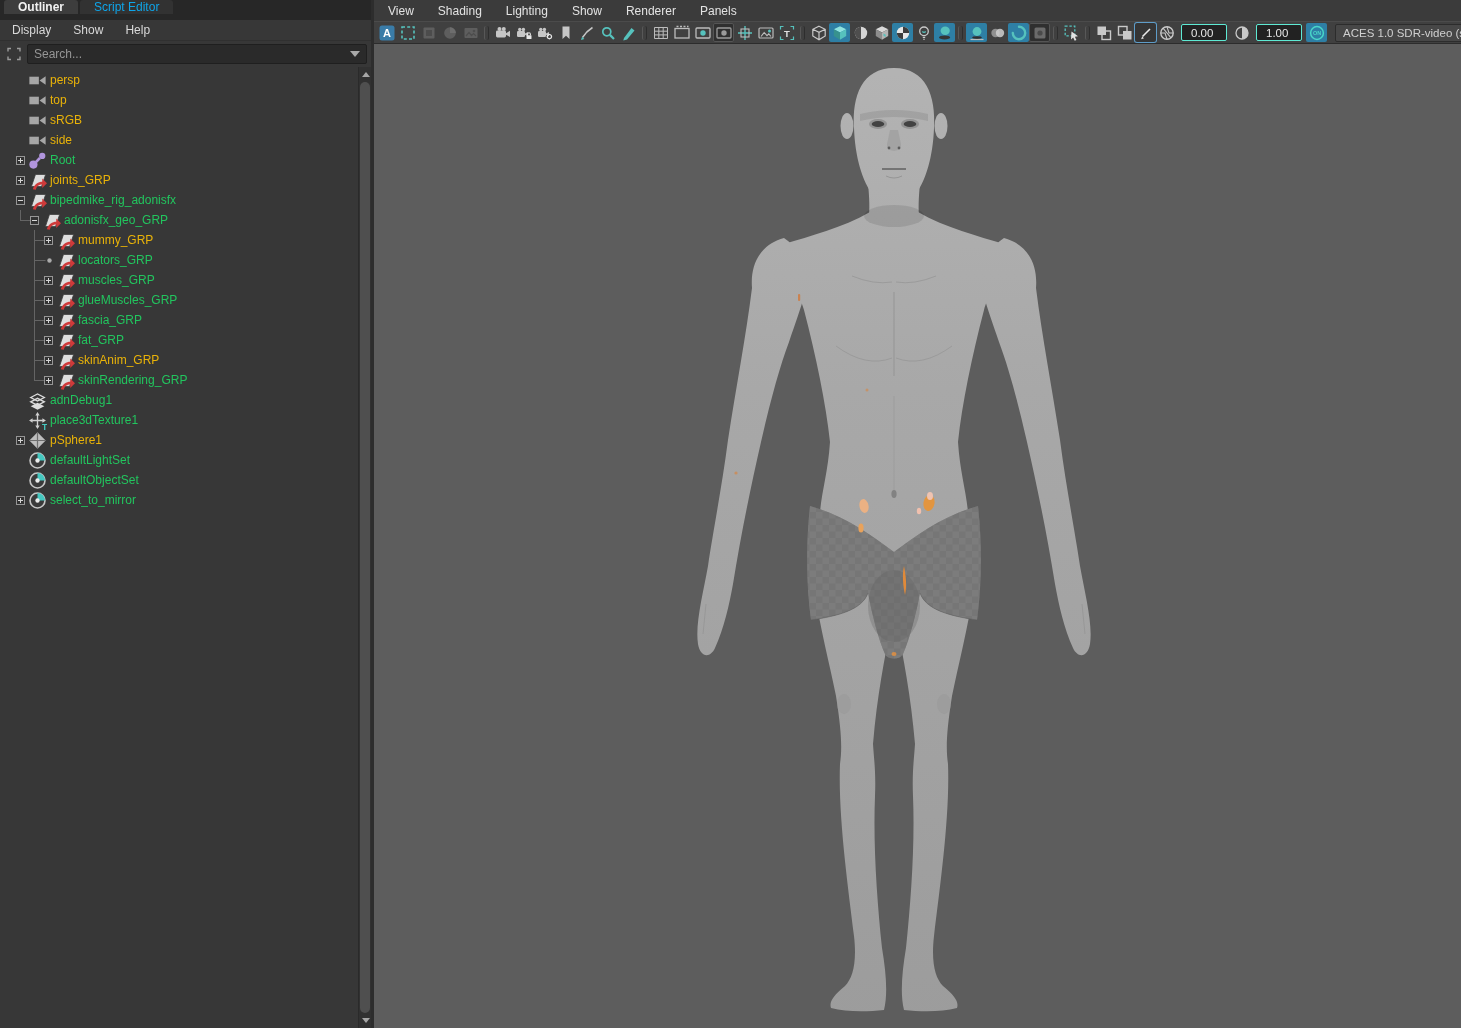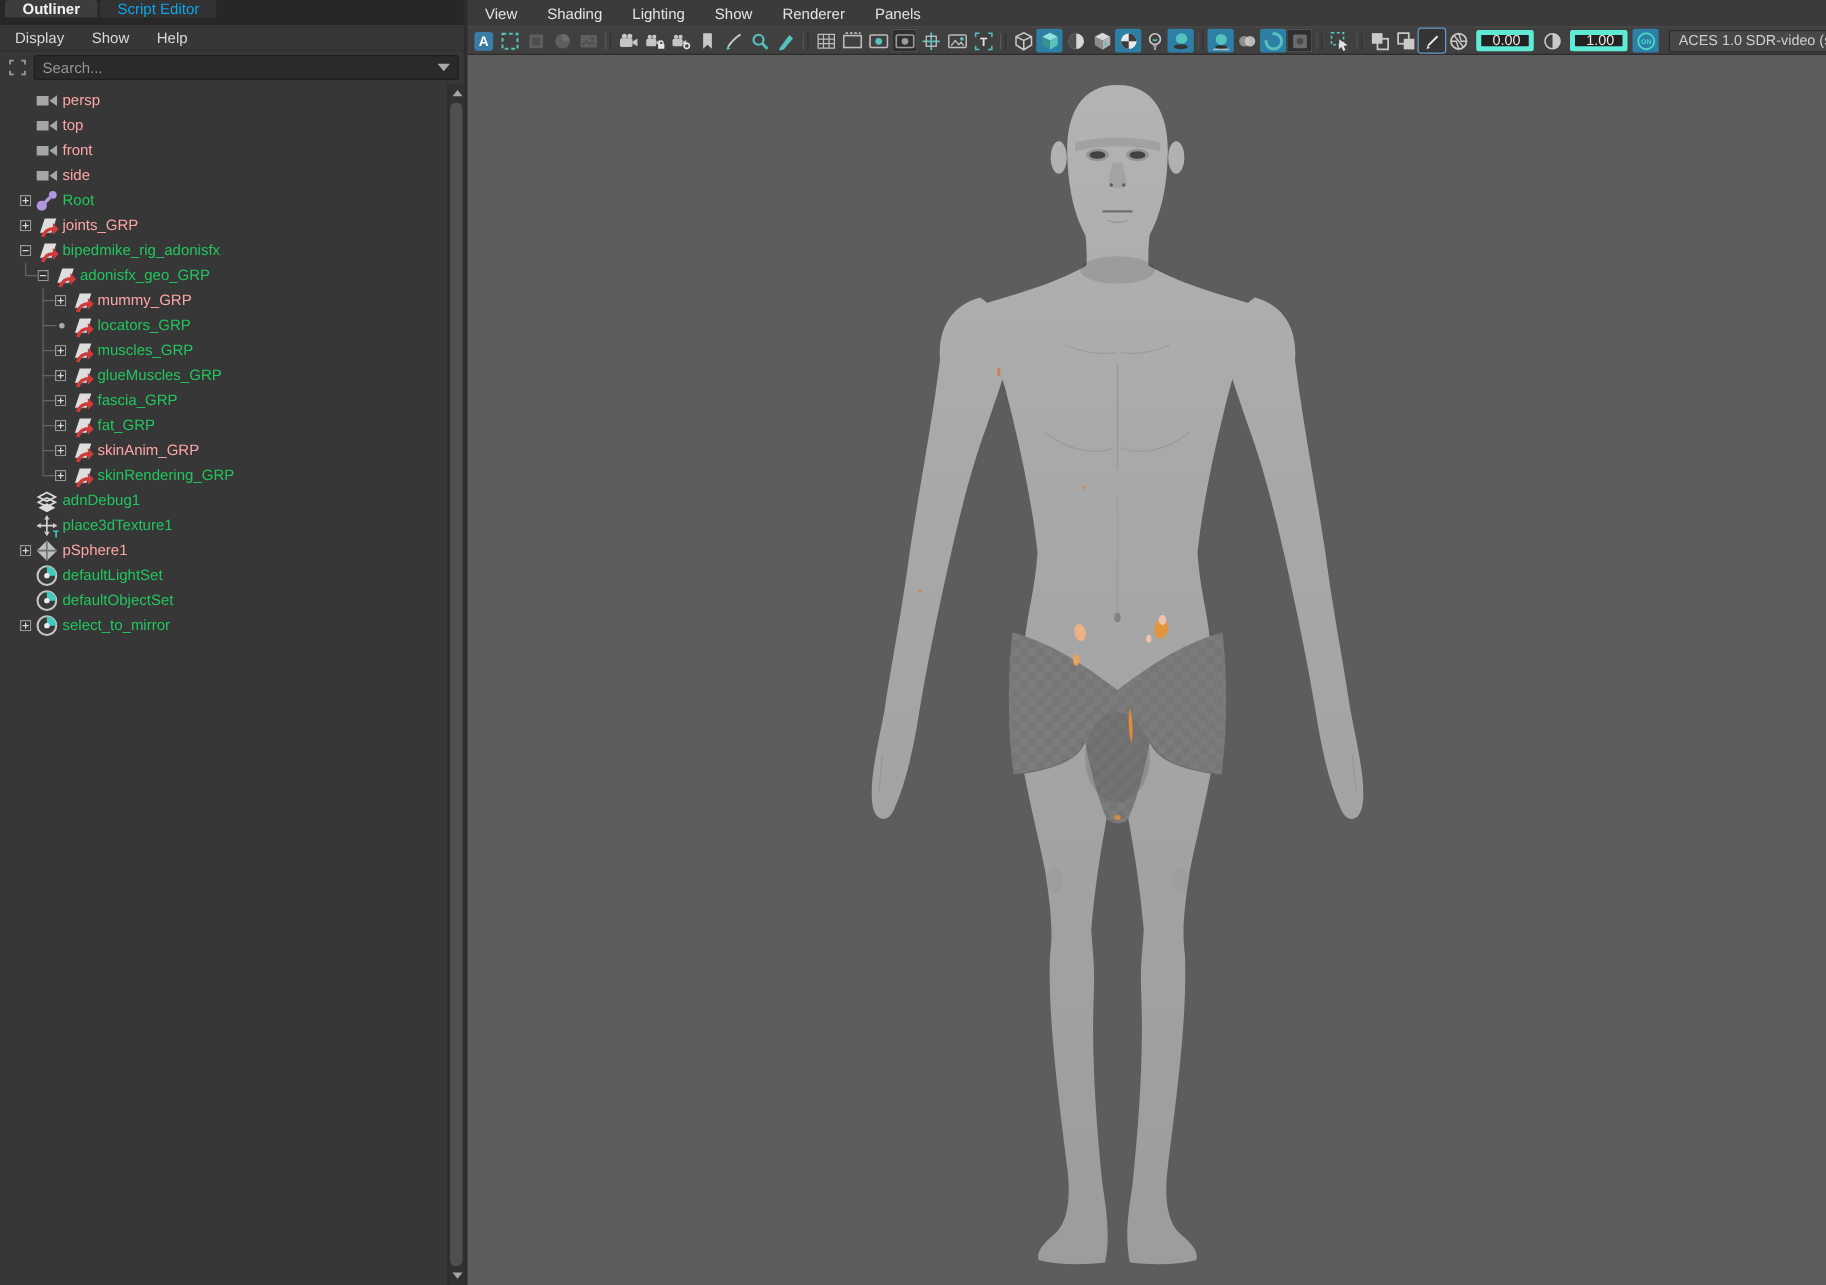--- a/index.html
+++ b/index.html
@@ -30,21 +30,21 @@
   .tree { flex:1; padding:3px 0 0 14px; overflow:hidden; }
   .trow { display:flex; align-items:center; height:20px; white-space:nowrap; }
   .g { width:14px; height:20px; position:relative; flex:none; }
   .g-tee::before { content:""; position:absolute; left:6px; top:0; bottom:0; width:1px; background:#646464; }
   .g-tee::after  { content:""; position:absolute; left:6px; top:10px; width:10px; height:1px; background:#646464; }
   .g-end::before { content:""; position:absolute; left:6px; top:0; height:10px; width:1px; background:#646464; }
   .g-end::after  { content:""; position:absolute; left:6px; top:10px; width:10px; height:1px; background:#646464; }
   .exp { width:14px; height:20px; display:flex; align-items:center; flex:none; }
   .ticon { width:19px; height:20px; display:flex; align-items:center; justify-content:center; flex:none; }
   .tlabel { font-size:12px; color:#22c55e; padding-left:3px; line-height:20px; }
-  .trow.dim .tlabel { color:#fca5a5; }
+  .trow.dim .tlabel { color:#eab308; }
   
   .vscroll { width:13px; flex:none; background:#313131; border-left:1px solid #2a2a2a; position:relative; }
   .sb-up, .sb-dn { position:absolute; left:0; width:13px; height:13px; display:flex;
                    align-items:center; justify-content:center; }
   .sb-up { top:1px; } .sb-dn { bottom:1px; }
   .sb-up i { width:0; height:0; border-left:4px solid transparent; border-right:4px solid transparent;
              border-bottom:5px solid #a6a6a6; display:block; }
   .sb-dn i { width:0; height:0; border-left:4px solid transparent; border-right:4px solid transparent;
              border-top:5px solid #a6a6a6; display:block; }
   .sb-handle { position:absolute; left:1px; top:15px; bottom:15px; width:10px;
@@ -62,21 +62,21 @@
   .tsep { width:5px; height:14px; margin:0 3px; border-left:1px solid #585858;
           border-right:1px solid #2e2e2e; border-radius:2px; flex:none; }
   .icon { width:21px; height:19px; border-radius:2px; display:flex; align-items:center;
           justify-content:center; flex:none; }
   .icon svg { width:16px; height:16px; display:block; }
   .icon.selected { background:#2e7fa5; }
   .icon.pressed  { background:#2f2f2f; box-shadow:inset 0 0 0 1px #555; }
   .icon.outlined { background:#353535; box-shadow:0 0 0 1px #5e9cc8; }
   .icon.dim  { opacity:.5; }
   .tb-right { margin-left:auto; display:flex; align-items:center; gap:4px; }
-  .tb-field { width:46px; height:17px; background:#222; border:4px solid #5eead4; border-radius:2px;
+  .tb-field { width:46px; height:17px; background:#222; border:1px solid #5eead4; border-radius:2px;
               color:#e6e6e6; font-size:11.5px; display:flex; align-items:center; padding-left:9px; }
   .vtdd { width:196px; height:18px; background:#474747; border:1px solid #2c2c2c; border-radius:2px;
           display:flex; align-items:center; padding:0 7px; gap:4px; margin-left:4px; }
   .vtdd .vtdd-label { flex:1; color:#cfcfcf; font-size:11.5px; white-space:nowrap; overflow:hidden; }
   .viewport { flex:1; position:relative; background:#5d5d5d; overflow:hidden; }
   .viewport svg { position:absolute; left:0; top:0; }
 </style>
 </head>
 <body>
 
@@ -126,21 +126,21 @@
             <span class="tlabel">top</span>
           </div>
           <div class="trow dim">
             <span class="exp"></span>
             <span class="ticon">
               <svg viewBox="0 0 14 14" xmlns="http://www.w3.org/2000/svg" font-family="Liberation Sans, sans-serif">
                 <path d="M1 4.2 h7 v5.6 H1 Z" fill="#a6a6a6" rx="1"></path>
                 <path d="M13 3.8 L8.5 7 13 10.2 Z" fill="#a6a6a6"></path>
               </svg>
             </span>
-            <span class="tlabel">front</span>
+            <span class="tlabel">sRGB</span>
           </div>
           <div class="trow dim">
             <span class="exp"></span>
             <span class="ticon">
               <svg viewBox="0 0 14 14" xmlns="http://www.w3.org/2000/svg" font-family="Liberation Sans, sans-serif">
                 <path d="M1 4.2 h7 v5.6 H1 Z" fill="#a6a6a6" rx="1"></path>
                 <path d="M13 3.8 L8.5 7 13 10.2 Z" fill="#a6a6a6"></path>
               </svg>
             </span>
             <span class="tlabel">side</span>

